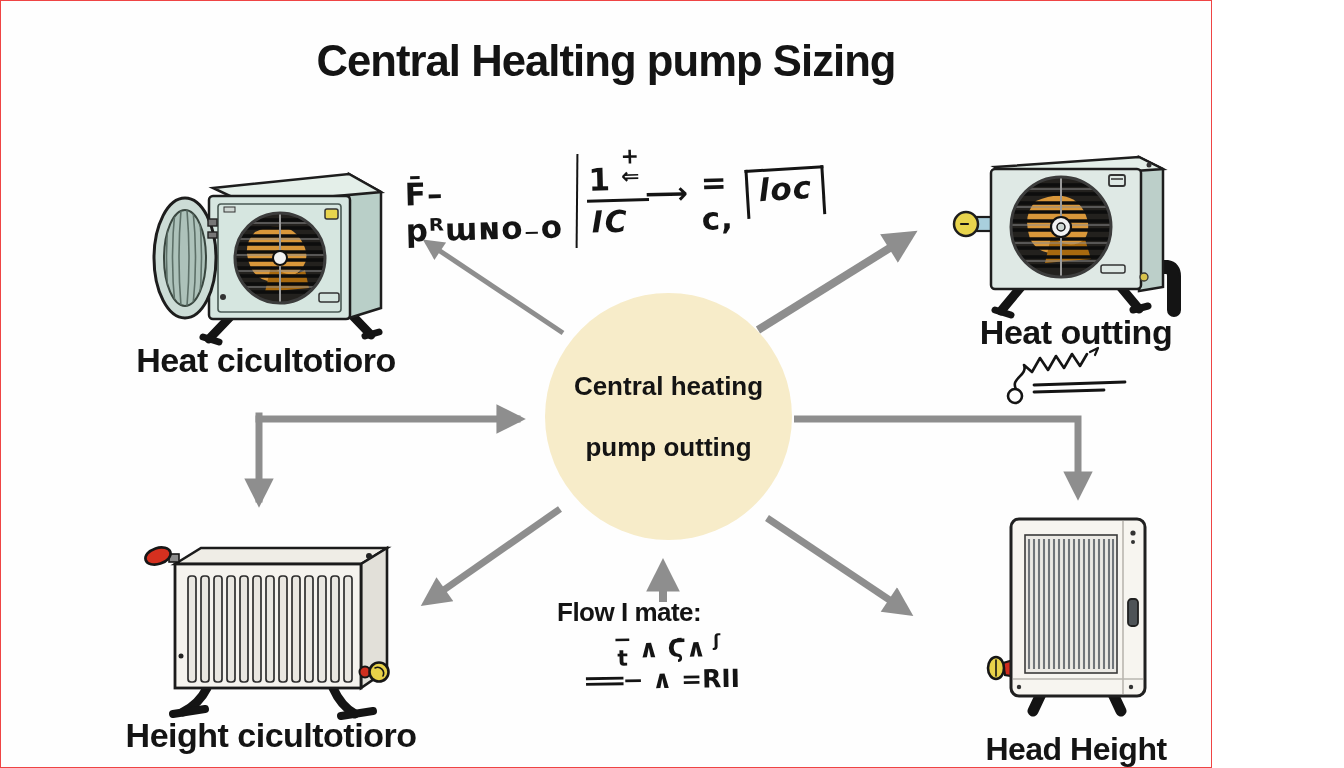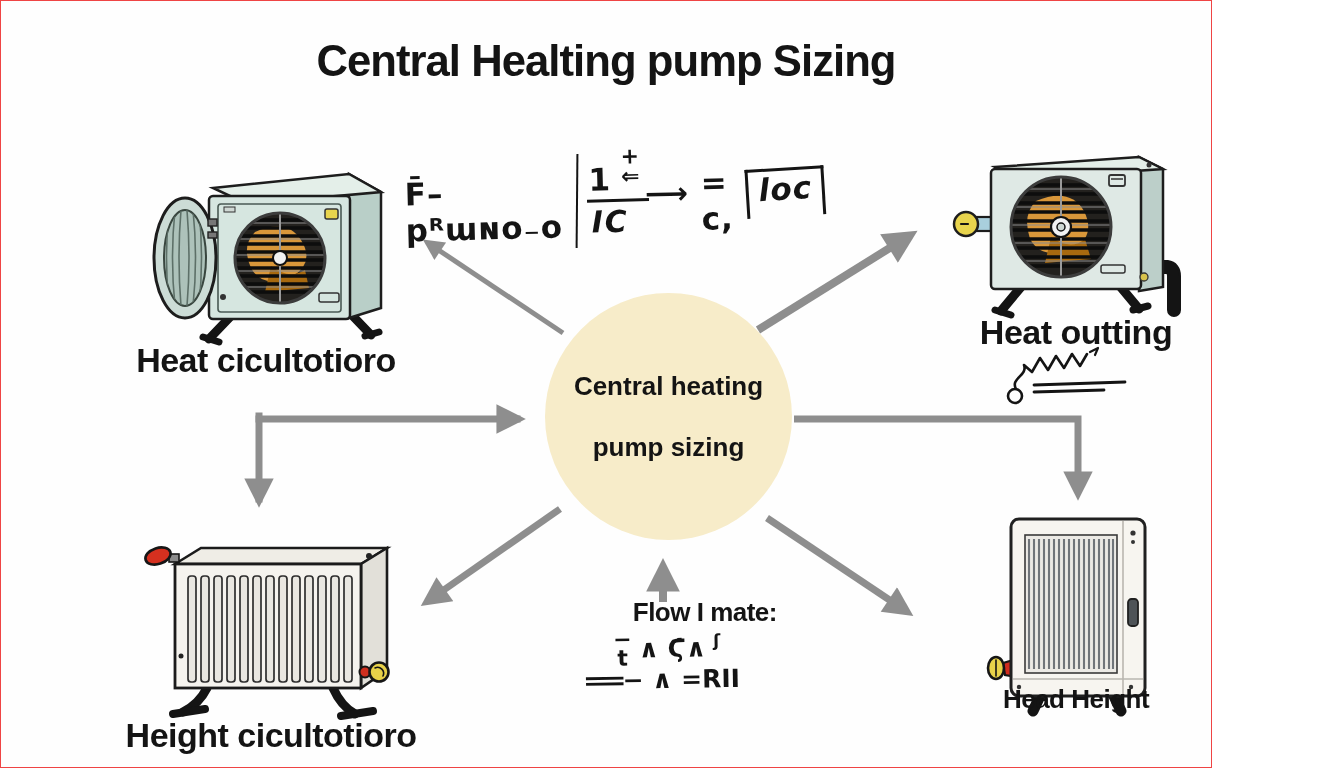--- a/index.html
+++ b/index.html
@@ -41,21 +41,21 @@
   .tf-den{font-size:30px;font-style:italic;padding:2px 0 0 4px;letter-spacing:2px;}
   .tf-arrow{margin-left:-4px;margin-top:-12px;font-size:30px;}
   .tf-eq{margin-left:12px;margin-top:6px;}
   .tf-box{
     margin-left:10px;margin-top:-8px;padding:0 10px 10px 10px;
     border-top:3.5px solid var(--ink,#141414);
     border-left:3.5px solid var(--ink,#141414);
     border-right:3.5px solid var(--ink,#141414);
     transform:rotate(-2deg);font-style:italic;
   }
-  .flow-block{left:556px;top:596px;width:220px;text-align:right;}
+  .flow-block{left:556px;top:596px;width:220px;text-align:left;}
   .flow-title{font-size:26px;font-weight:700;letter-spacing:-.5px;}
   .flow-f{margin-top:2px;font-size:25px;font-weight:600;transform:rotate(-1deg);}
   .flow-row{display:flex;justify-content:center;align-items:center;gap:7px;line-height:1.05;}
   .flow-minifrac{display:inline-flex;flex-direction:column;align-items:center;font-size:22px;line-height:.85;}
   .flow-sup{font-size:17px;margin-top:-14px;}
   .flow-wide-eq{display:inline-block;transform:scaleX(2.4);font-weight:700;}
   
   .ln{stroke:#141414;fill:none;stroke-linecap:round;stroke-linejoin:round;}
 </style>
 </head>
@@ -76,21 +76,21 @@
     <line x1="258" y1="418" x2="516" y2="418" stroke-width="7" stroke-linecap="square" marker-end="url(#ah)"></line>
     <line x1="258" y1="415" x2="258" y2="498" stroke-width="7" stroke-linecap="square" marker-end="url(#ah)"></line>
     <polyline points="793,418 1077,418 1077,491" stroke-width="7" marker-end="url(#ah)"></polyline>
     <line x1="559" y1="508" x2="427" y2="600" stroke-width="7" marker-end="url(#ah)"></line>
     <line x1="766" y1="517" x2="905" y2="610" stroke-width="7" marker-end="url(#ah)"></line>
     <line x1="662" y1="601" x2="662" y2="567" stroke-width="8" marker-end="url(#ah)"></line>
   </svg>
 
   <div class="abs center-circle">
     <span>Central heating</span>
-    <span>pump sizing</span>
+    <span>pump outting</span>
   </div>
 
   <svg class="abs" style="left:150px;top:145px;width:245px;height:208px" viewBox="0 0 245 208">
     <path class="ln" d="M80,170 L58,193" stroke-width="9" stroke="#141414"></path>
     <path class="ln" d="M52,191 l16,5" stroke-width="7" stroke="#141414"></path>
     <path class="ln" d="M198,166 L220,189" stroke-width="9" stroke="#141414"></path>
     <path class="ln" d="M214,190 l14,-4" stroke-width="7" stroke="#141414"></path>
     <polygon points="198,28 230,46 230,162 198,172" fill="#b9cfc8" stroke="#1d1d1d" stroke-width="2.5"></polygon>
     <polygon points="62,42 198,28 230,46 96,58" fill="#e4efe9" stroke="#1d1d1d" stroke-width="2.5"></polygon>
     <rect x="58" y="50" width="141" height="123" rx="4" fill="#d6e6e0" stroke="#1d1d1d" stroke-width="2.5"></rect>
@@ -307,15 +307,15 @@
         <line x1="132" y1="28" x2="132" y2="158"></line>
     </g>
     <line x1="142" y1="10" x2="142" y2="183" stroke="#b9b6b0" stroke-width="1.6"></line>
     <line x1="32" y1="168" x2="162" y2="168" stroke="#b9b6b0" stroke-width="1.6"></line>
     <rect x="147" y="88" width="10" height="27" rx="3.5" fill="#4e5357" stroke="#202020" stroke-width="1.8"></rect>
     <circle cx="152" cy="22" r="2.6" fill="#333"></circle>
     <circle cx="152" cy="31" r="2" fill="#333"></circle>
     <circle cx="38" cy="176" r="2.2" fill="#333"></circle>
     <circle cx="150" cy="176" r="2.2" fill="#333"></circle>
   </svg>
-  <div class="abs node-label" style="left:940px;top:683px;width:270px;font-size:26px">Head Height</div>
+  <div class="abs node-label" style="left:940px;top:730px;width:270px;font-size:32px">Head Height</div>
 
 </div>
 
 </body></html>

